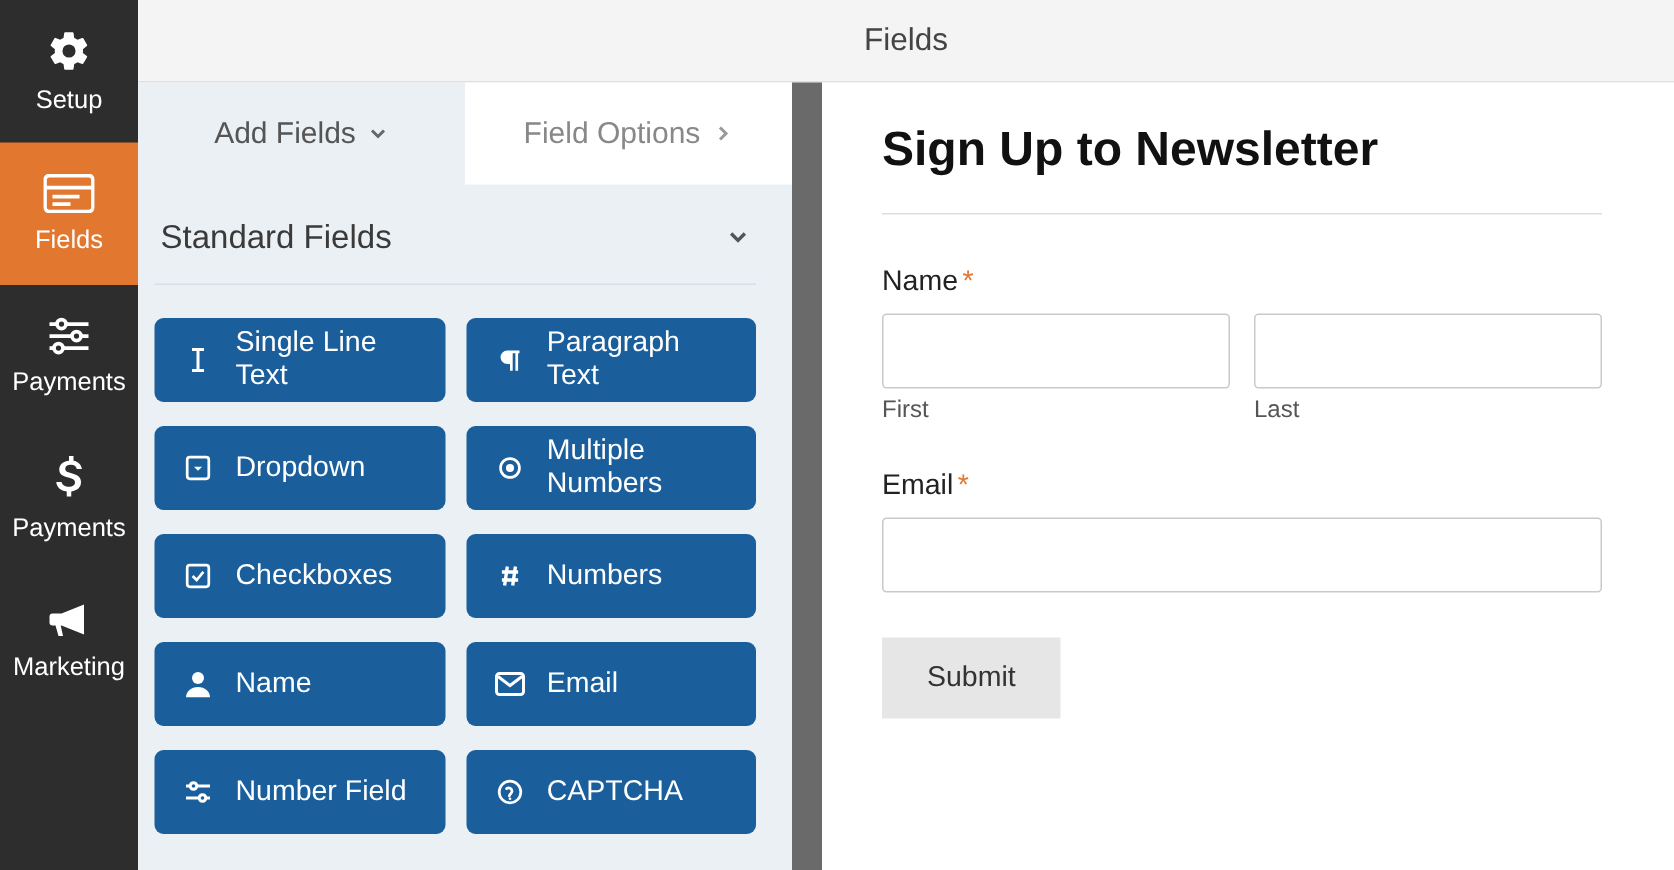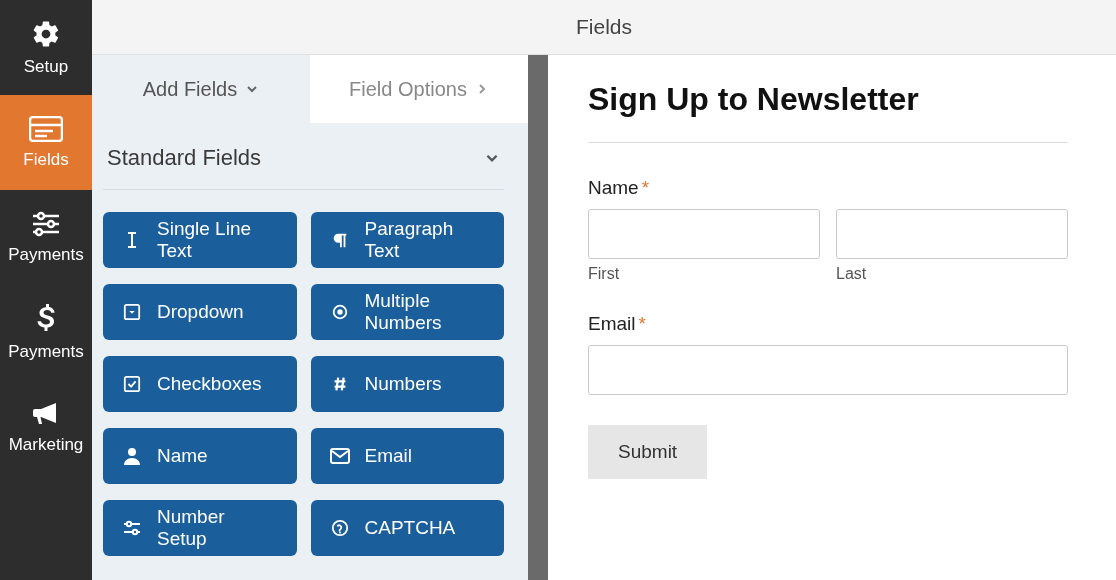--- a/index.html
+++ b/index.html
@@ -210,21 +210,21 @@
             </div>
             <div class="field-btn">
               <span class="fi">
                   <svg width="20" height="18" viewBox="0 0 20 18" fill="none" stroke="#fff" stroke-width="2">
                     <line x1="2" y1="5" x2="18" y2="5"></line>
                     <circle cx="7" cy="5" r="2.2" fill="#1a5f9c"></circle>
                     <line x1="2" y1="13" x2="18" y2="13"></line>
                     <circle cx="13" cy="13" r="2.2" fill="#1a5f9c"></circle>
                   </svg>
                 </span>
-              <span>Number Setup</span>
+              <span>Number Field</span>
             </div>
             <div class="field-btn">
               <span class="fi">
                   <svg width="18" height="18" viewBox="0 0 20 20" fill="none" stroke="#fff" stroke-width="2">
                     <circle cx="10" cy="10" r="8"></circle>
                     <path d="M7.5 7.5a2.5 2.5 0 0 1 4 2c0 1.5-2 2-2 3.5" stroke-linecap="round"></path>
                     <circle cx="10" cy="15" r="1" fill="#fff" stroke="none"></circle>
                   </svg>
                 </span>
               <span>CAPTCHA</span>

